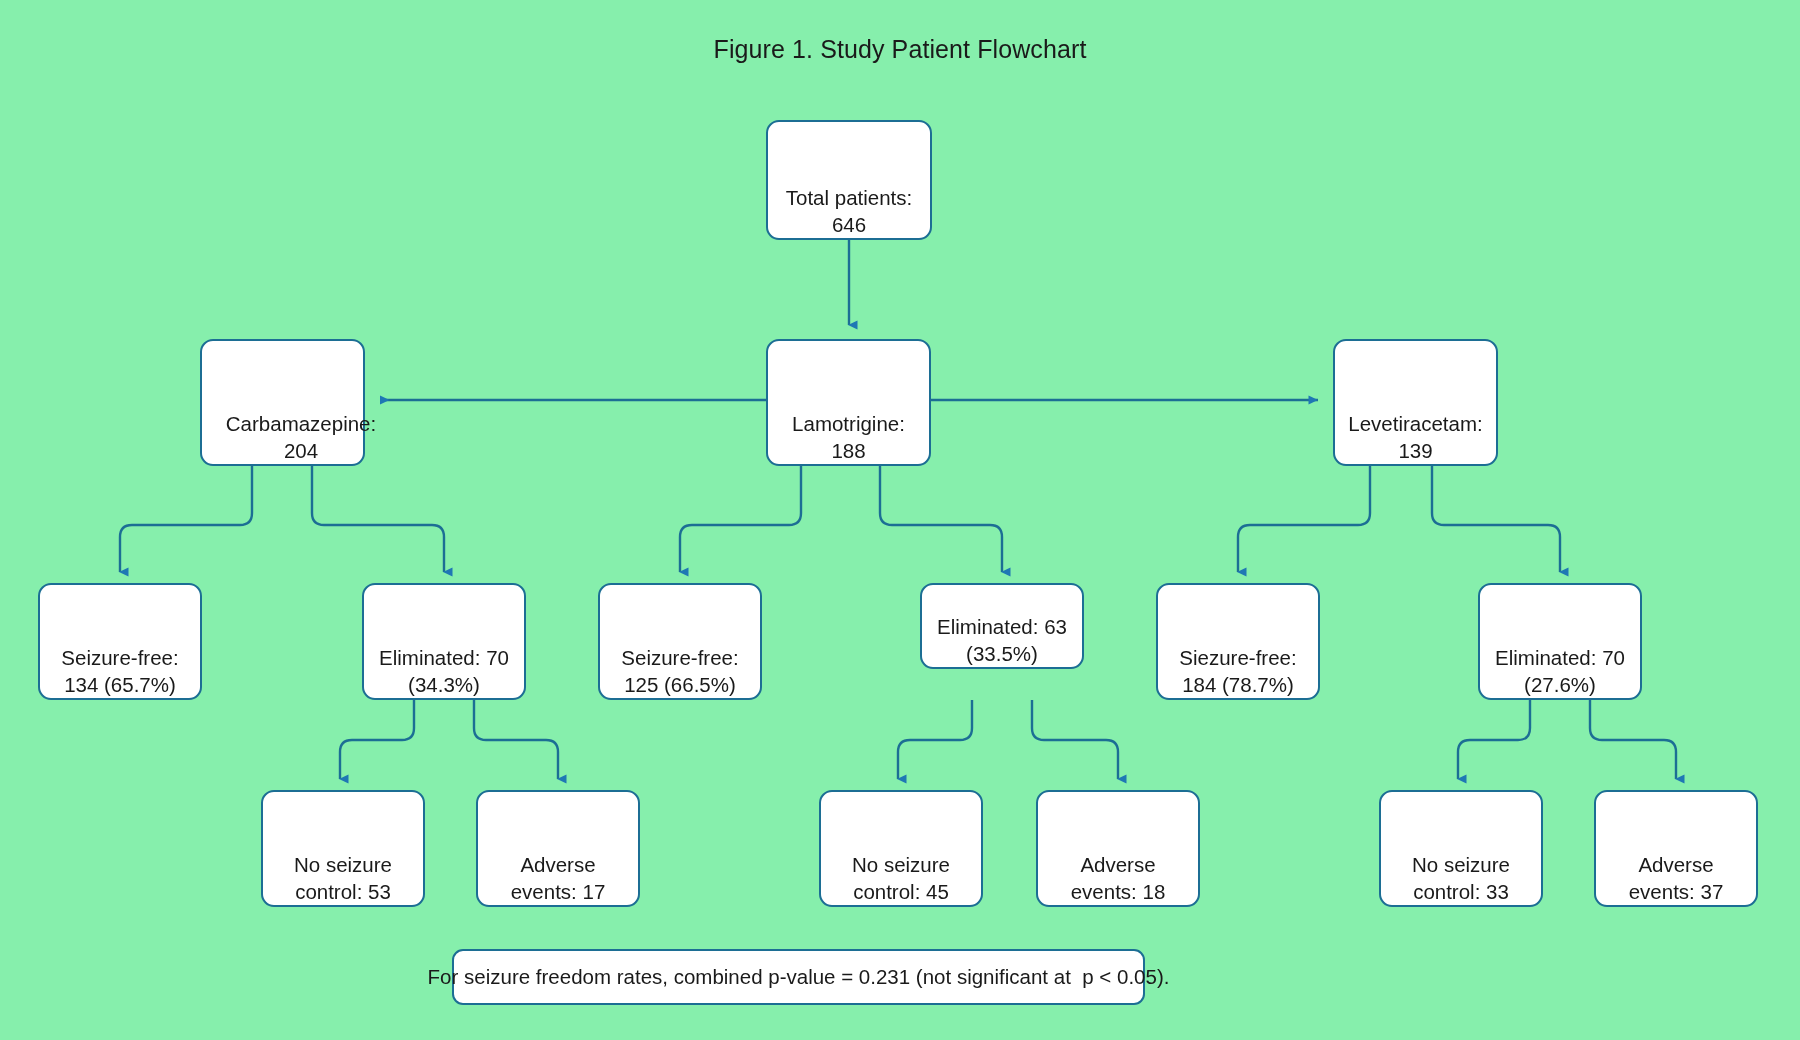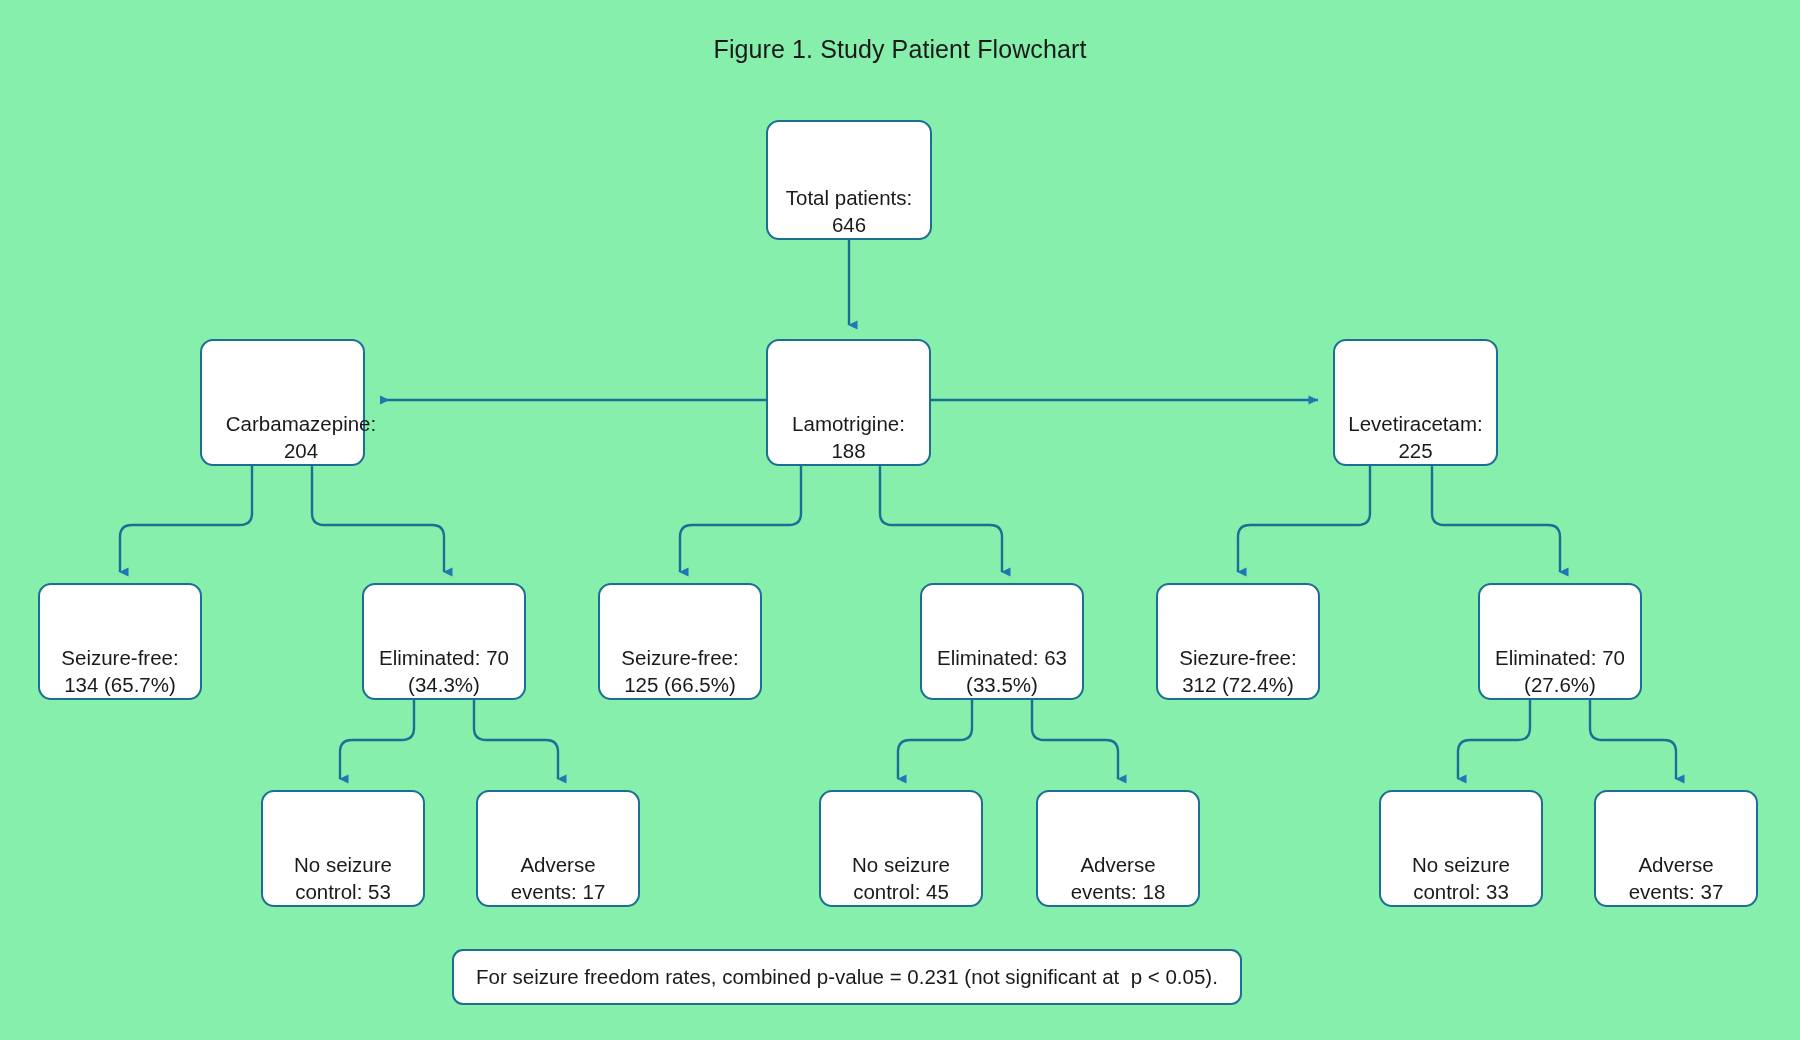--- a/index.html
+++ b/index.html
@@ -128,46 +128,46 @@
 204</span>
   </div>
 
   <div class="node" style="left:766px; top:339px; width:165px; height:127px;">
     <span class="node-text">Lamotrigine:
 188</span>
   </div>
 
   <div class="node" style="left:1333px; top:339px; width:165px; height:127px;">
     <span class="node-text">Levetiracetam:
-225</span>
+139</span>
   </div>
 
   <div class="node" style="left:38px; top:583px; width:164px; height:117px;">
     <span class="node-text">Seizure-free:
 134 (65.7%)</span>
   </div>
 
   <div class="node" style="left:362px; top:583px; width:164px; height:117px;">
     <span class="node-text">Eliminated: 70
 (34.3%)</span>
   </div>
 
   <div class="node" style="left:598px; top:583px; width:164px; height:117px;">
     <span class="node-text">Seizure-free:
 125 (66.5%)</span>
   </div>
 
-  <div class="node" style="left:920px; top:583px; width:164px; height:117px;">
+  <div class="node" style="left:920px; top:583px; width:164px; height:86px;">
     <span class="node-text">Eliminated: 63
 (33.5%)</span>
   </div>
 
   <div class="node" style="left:1156px; top:583px; width:164px; height:117px;">
     <span class="node-text">Siezure-free:
-312 (72.4%)</span>
+184 (78.7%)</span>
   </div>
 
   <div class="node" style="left:1478px; top:583px; width:164px; height:117px;">
     <span class="node-text">Eliminated: 70
 (27.6%)</span>
   </div>
 
   <div class="node" style="left:261px; top:790px; width:164px; height:117px;">
     <span class="node-text">No seizure
 control: 53</span>
@@ -191,17 +191,17 @@
   <div class="node" style="left:1379px; top:790px; width:164px; height:117px;">
     <span class="node-text">No seizure
 control: 33</span>
   </div>
 
   <div class="node" style="left:1594px; top:790px; width:164px; height:117px;">
     <span class="node-text">Adverse
 events: 37</span>
   </div>
 
-  <div class="note-box" style="left:452px; top:949px; width:790px; height:56px;">
+  <div class="note-box" style="left:452px; top:949px; width:693px; height:56px;">
     <span>For seizure freedom rates, combined p-value = 0.231 (not significant at  p &lt; 0.05).</span>
   </div>
 
 </div>
 
 </body></html>

